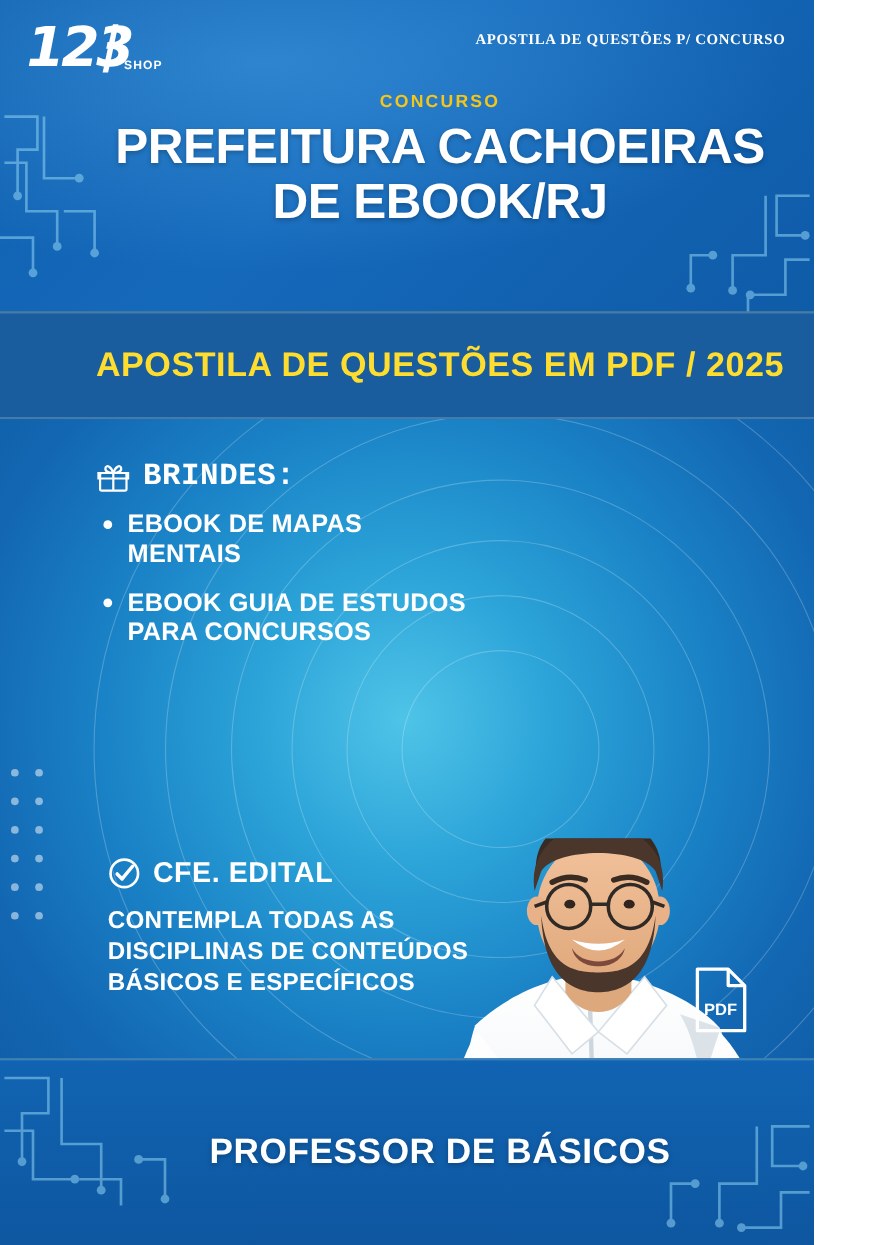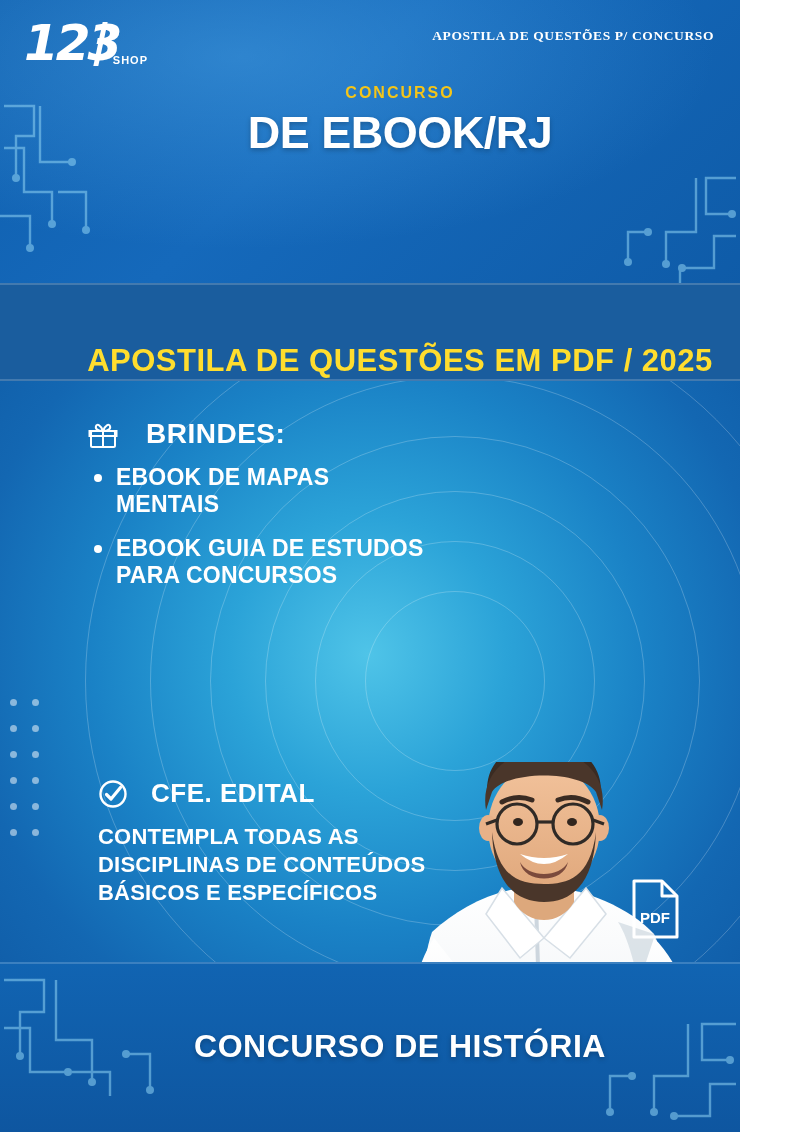--- a/index.html
+++ b/index.html
@@ -33,21 +33,21 @@
   }
 
   
   .band-mid {
     position: absolute;
     left: 0; top: 283px;
     width: 800px; height: 98px;
     background: #1a5d9e;
     border-top: 2px solid rgba(255,255,255,.18);
     border-bottom: 2px solid rgba(255,255,255,.18);
-    display: flex; align-items: flex-end; justify-content: center;
+    display: flex; align-items: center; justify-content: center;
   }
 
   
   .band-body {
     position: absolute;
     left: 0; top: 381px;
     width: 800px; height: 581px;
     background:
       radial-gradient(circle at 46% 47%, #4fc4e8 0%, #2ba3d8 26%, #1a82c6 52%, #1367b2 76%, #0f5aa5 100%);
     overflow: hidden;
@@ -162,22 +162,23 @@
   }
 
   
   .brindes {
     position: absolute;
     left: 88px; top: 418px;
     width: 350px;
     color: #ffffff;
   }
   .brindes-head {
-    display: flex; align-items: flex-end; gap: 28px;
+    display: flex; align-items: flex-end; gap: 12px;
     margin-bottom: 14px;
+    font-family: Liberation Mono, monospace;
   }
   .brindes-head .label {
     font-size: 28px; font-weight: bold; letter-spacing: .5px;
   }
   ul.brindes-list { list-style: none; }
   ul.brindes-list li {
     position: relative;
     padding-left: 28px;
     font-size: 23px;
     font-weight: bold;
@@ -195,21 +196,21 @@
   }
 
   
   .edital {
     position: absolute;
     left: 98px; top: 778px;
     width: 330px;
     color: #ffffff;
   }
   .edital-head {
-    display: flex; align-items: center; gap: 23px;
+    display: flex; align-items: center; gap: 11px;
     margin-bottom: 14px;
   }
   .edital-head .label {
     font-size: 26px; font-weight: bold; letter-spacing: .5px;
   }
   .edital-text {
     font-size: 22px;
     font-weight: bold;
     line-height: 28px;
     letter-spacing: .2px;
@@ -283,20 +284,21 @@
   <div class="logo">
     <span class="num">123</span>
     <span class="slash"></span>
     <span class="shop">SHOP</span>
   </div>
 
   <div class="header-note">Apostila de Questões p/ Concurso</div>
 
   <div class="kicker">CONCURSO</div>
   <div class="title">
+    <div>PREFEITURA CACHOEIRAS</div>
     <div>DE EBOOK/RJ</div>
   </div>
 
   <div class="band-mid">
     <div class="subtitle">APOSTILA DE QUESTÕES EM PDF / 2025</div>
   </div>
 
   <div class="band-body">
     <div class="rings">
       <i style="width:180px;height:180px;"></i>
@@ -480,15 +482,15 @@
     </g>
     <g fill="#8fd3f4">
       <circle cx="140" cy="50" r="4"></circle>
         <circle cx="84" cy="106" r="4"></circle>
       <circle cx="64" cy="102" r="4"></circle>
         <circle cx="20" cy="102" r="4"></circle>
       <circle cx="42" cy="66" r="4"></circle>
     </g>
   </svg>
 
-  <div class="footer-title">CONCURSO DE HISTÓRIA</div>
+  <div class="footer-title">PROFESSOR DE BÁSICOS</div>
 
 </div>
 
 </body></html>

